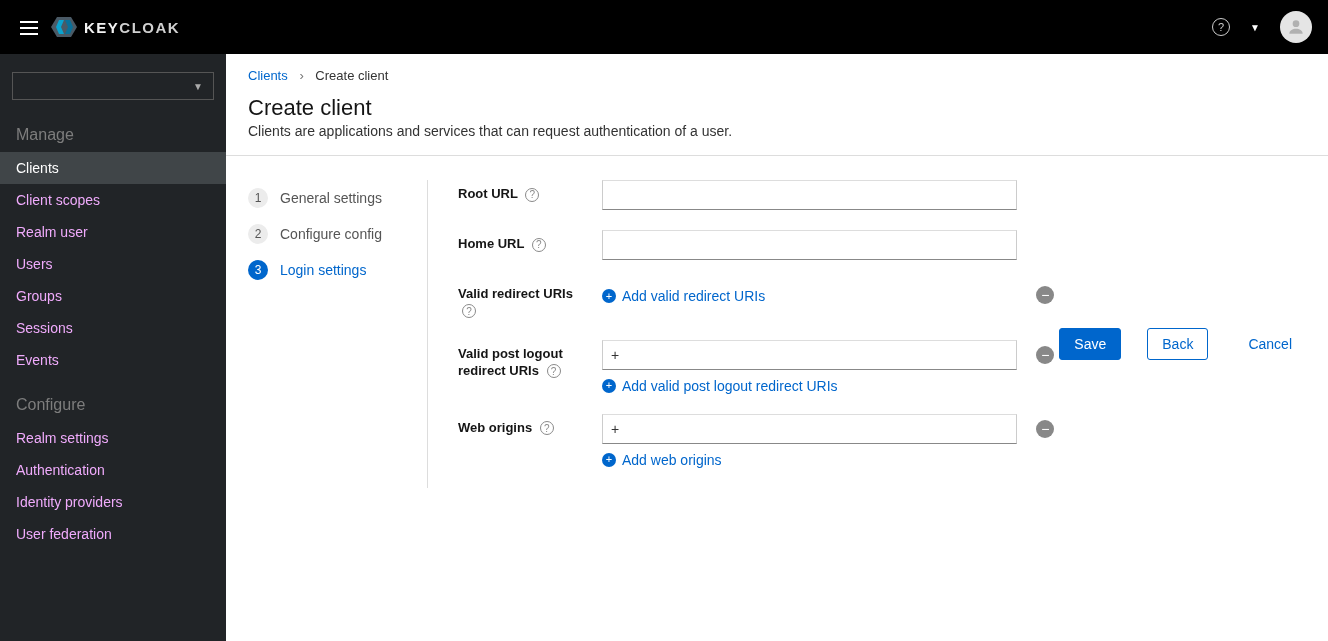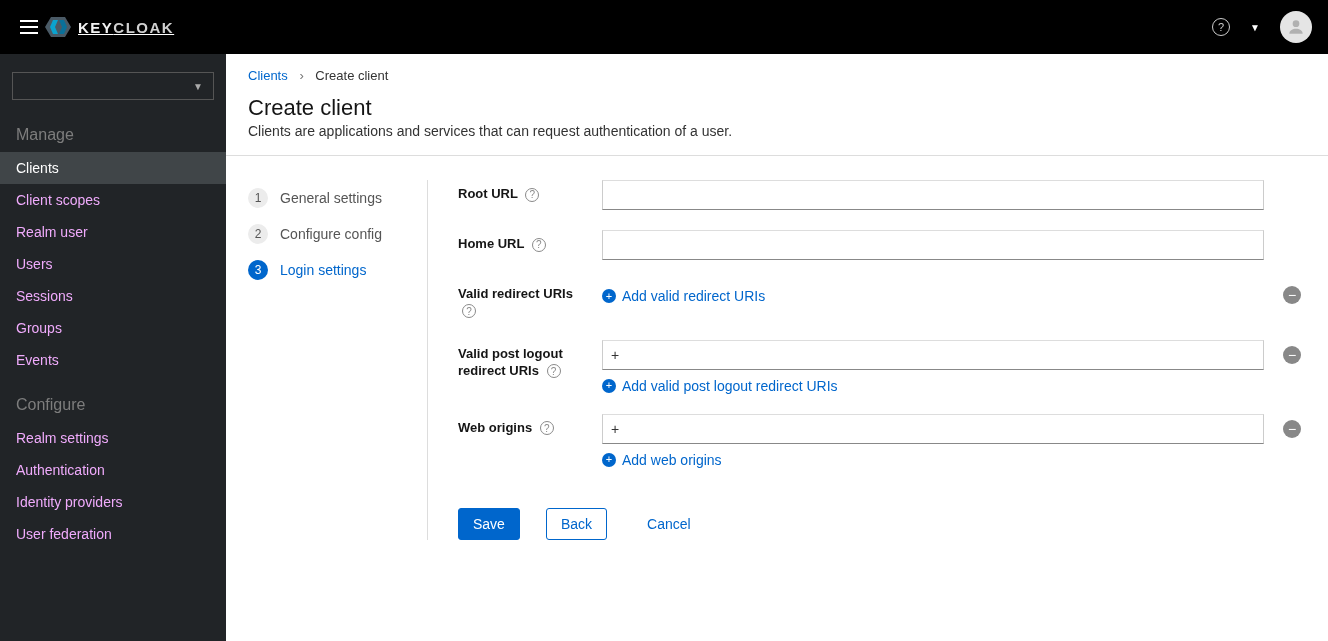--- a/index.html
+++ b/index.html
@@ -1,20 +1,20 @@
 <!DOCTYPE html>
 <html><head>
   <meta charset="utf-8">
   <style>
     * { margin: 0; padding: 0; box-sizing: border-box; }
     body { font-family: "RedHatDisplay","Helvetica Neue",Arial,sans-serif; font-size: 14px; color: #151515; background: #fff; }
 
     
     .header { background: #000; height: 54px; display: flex; align-items: center; padding: 0 16px; color: #fff; justify-content: space-between; }
-    .header-left { display: flex; align-items: center; gap: 2px; text-decoration: underline; }
+    .header-left { display: flex; align-items: flex-end; gap: 8px; }
     .hamburger { display: flex; flex-direction: column; gap: 4px; cursor: pointer; padding: 4px; }
     .hamburger span { width: 18px; height: 2px; background: #fff; display: block; }
     .logo { display: flex; align-items: center; gap: 6px; }
     .logo-mark { display:inline-flex; }
     .logo-text { color: #d0d0d0; font-weight: 700; letter-spacing: 1.5px; font-size: 15px; }
     .logo-text b { color: #f2f2f2; }
     .header-right { display: flex; align-items: center; gap: 20px; }
     .help-icon { width: 18px; height: 18px; border: 1.5px solid #ccc; border-radius: 50%; display: flex; align-items: center; justify-content: center; font-size: 11px; color: #ccc; cursor: pointer; }
     .carets { color:#fff; font-size: 10px; cursor:pointer; }
     .avatar { width: 32px; height: 32px; border-radius: 50%; background: #e5e5e5; display: flex; align-items: center; justify-content: center; cursor:pointer; }
@@ -39,21 +39,21 @@
     .page-title { padding: 6px 22px 0 22px; font-size: 22px; font-weight: 500; }
     .page-sub { padding: 2px 22px 16px 22px; color: #333; font-size: 14px; border-bottom: 1px solid #ddd; }
 
     .wizard { display: flex; padding: 24px 22px 24px 22px; gap: 20px; }
     .wizard-steps { width: 180px; border-right: 1px solid #ddd; padding-right: 16px; }
     .step { display:flex; align-items:center; gap:12px; padding: 8px 0; color:#555; }
     .step .num { width: 20px; height: 20px; border-radius: 50%; background: #ececec; color:#555; font-size: 12px; display:flex; align-items:center; justify-content:center; }
     .step.current { color:#0066cc; }
     .step.current .num { background:#0066cc; color:#fff; }
 
-    .wizard-body { flex: 1; padding-left: 10px; display:flex; flex-direction:column; }
+    .wizard-body { flex: 1; padding-left: 10px; display:flex; flex-direction:row; }
     .fields { flex:1; }
     .field-row { display:flex; gap: 14px; margin-bottom: 20px; align-items:flex-start; }
     .field-label { width: 130px; font-weight: 600; font-size: 13px; padding-top: 6px; line-height: 1.3; }
     .field-label .hicon { display:inline-flex; width:14px; height:14px; border:1px solid #8a8a8a; border-radius:50%; font-size:10px; color:#8a8a8a; align-items:center; justify-content:center; margin-left:4px; font-weight:400; vertical-align:middle; }
     .field-control { flex:1; }
     .field-extra { width: 28px; display:flex; justify-content:center; padding-top: 6px; }
     input.txt { width: 100%; height: 30px; border: 1px solid #ccc; border-top-color:#ddd; border-bottom: 1px solid #888; padding: 0 8px; font-size: 14px; background:#fff; color:#333; }
     .add-link { color:#0066cc; font-size: 14px; display:inline-flex; align-items:center; gap:6px; cursor:pointer; margin-top:8px; }
     .add-link .plus { width:14px; height:14px; border-radius:50%; background:#0066cc; color:#fff; font-size:11px; display:flex; align-items:center; justify-content:center; line-height:1; }
     .minus-btn { width:18px; height:18px; border-radius:50%; background:#888; color:#fff; display:flex; align-items:center; justify-content:center; cursor:pointer; font-size:14px; line-height:1; }
@@ -101,22 +101,22 @@
   <div class="sidebar">
     <div class="realm-select">
         <span class="c">▼</span>
       </div>
 
     <div class="nav-section-title">Manage</div>
     <div class="nav-item active">Clients</div>
     <div class="nav-item">Client scopes</div>
     <div class="nav-item">Realm user</div>
     <div class="nav-item">Users</div>
+    <div class="nav-item">Groups</div>
     <div class="nav-item">Sessions</div>
-    <div class="nav-item">Groups</div>
     <div class="nav-item">Events</div>
 
     <div class="nav-divider"></div>
     <div class="nav-section-title">Configure</div>
     <div class="nav-item">Realm settings</div>
     <div class="nav-item">Authentication</div>
     <div class="nav-item">Identity providers</div>
     <div class="nav-item">User federation</div>
   </div>
 

